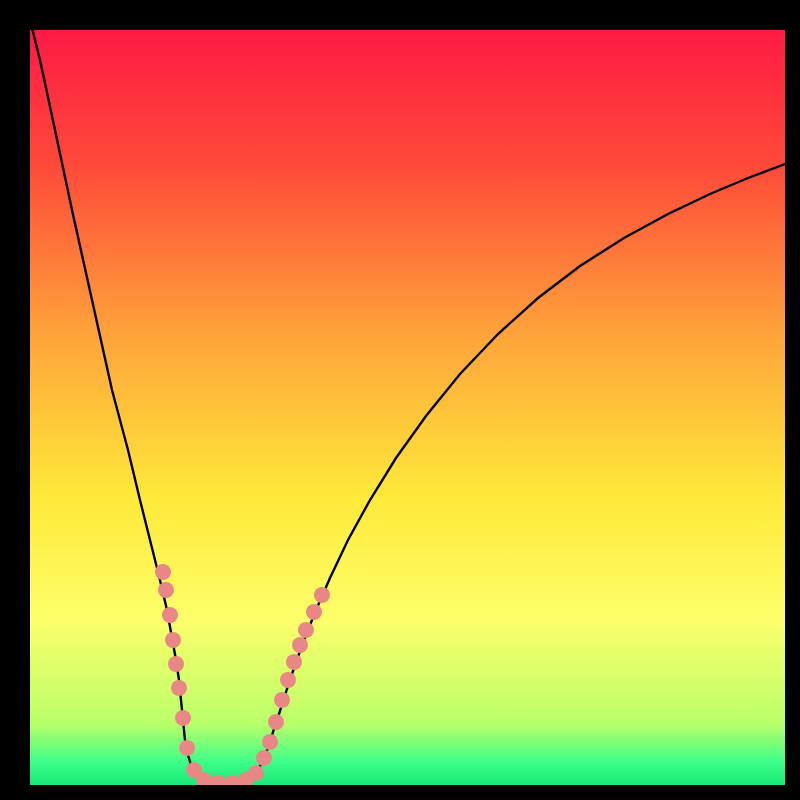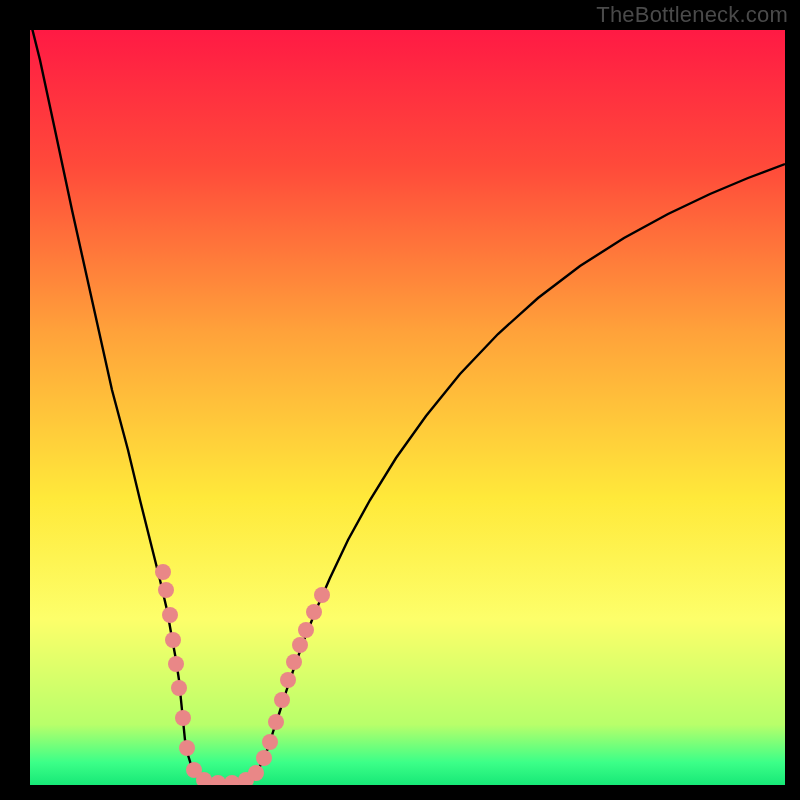--- a/index.html
+++ b/index.html
@@ -32,21 +32,20 @@
   svg {
     position: absolute;
     top: 0;
     left: 0;
   }
 </style>
 </head>
 <body>
 
 <div class="frame">
-  <div class="watermark">TheBottleneck.com</div>
 
   <svg id="chart-svg" width="800" height="800" viewBox="0 0 800 800">
     <defs>
       <linearGradient id="bg-grad" x1="0" y1="0" x2="0" y2="1">
           <stop offset="0.0%" stop-color="#ff1a44"></stop>
           <stop offset="18.0%" stop-color="#ff4a3a"></stop>
           <stop offset="40.0%" stop-color="#ffa23a"></stop>
           <stop offset="62.0%" stop-color="#ffe93a"></stop>
           <stop offset="78.0%" stop-color="#fdff6a"></stop>
           <stop offset="92.0%" stop-color="#b8ff6a"></stop>

